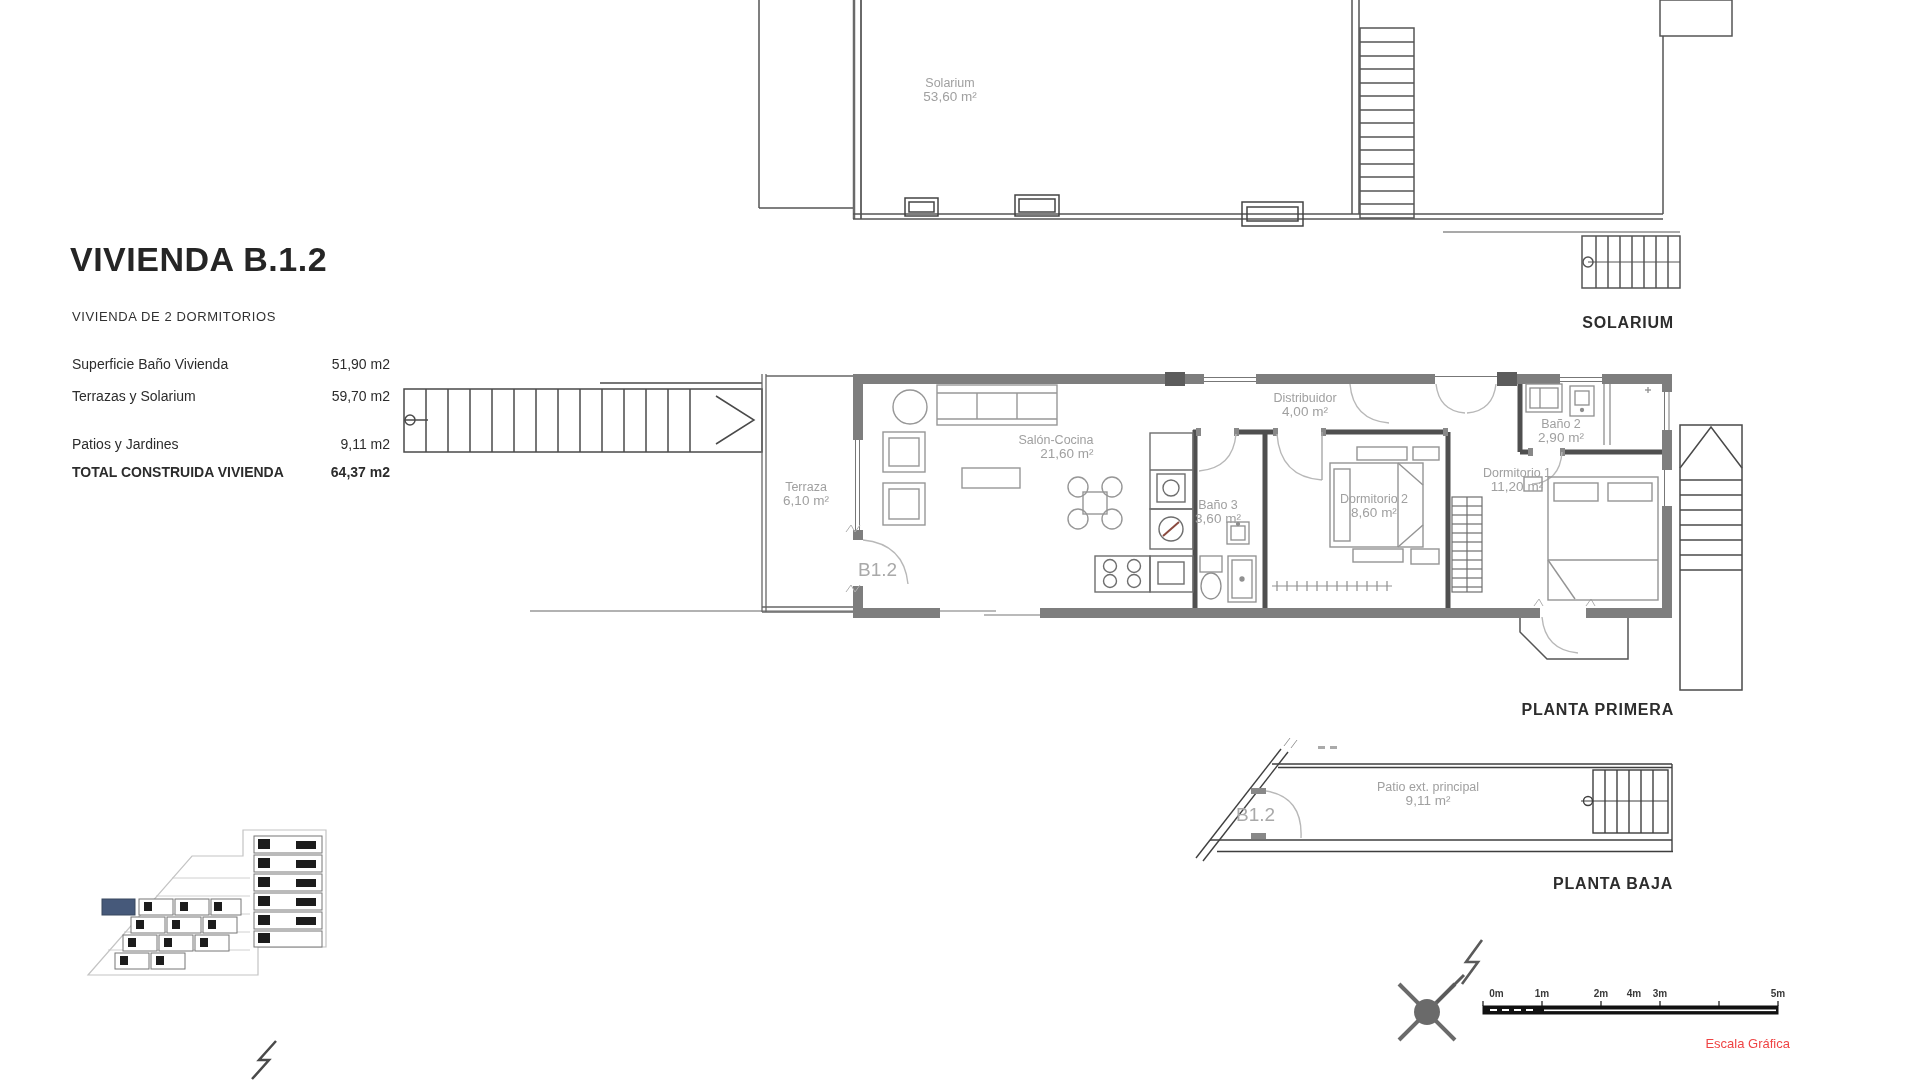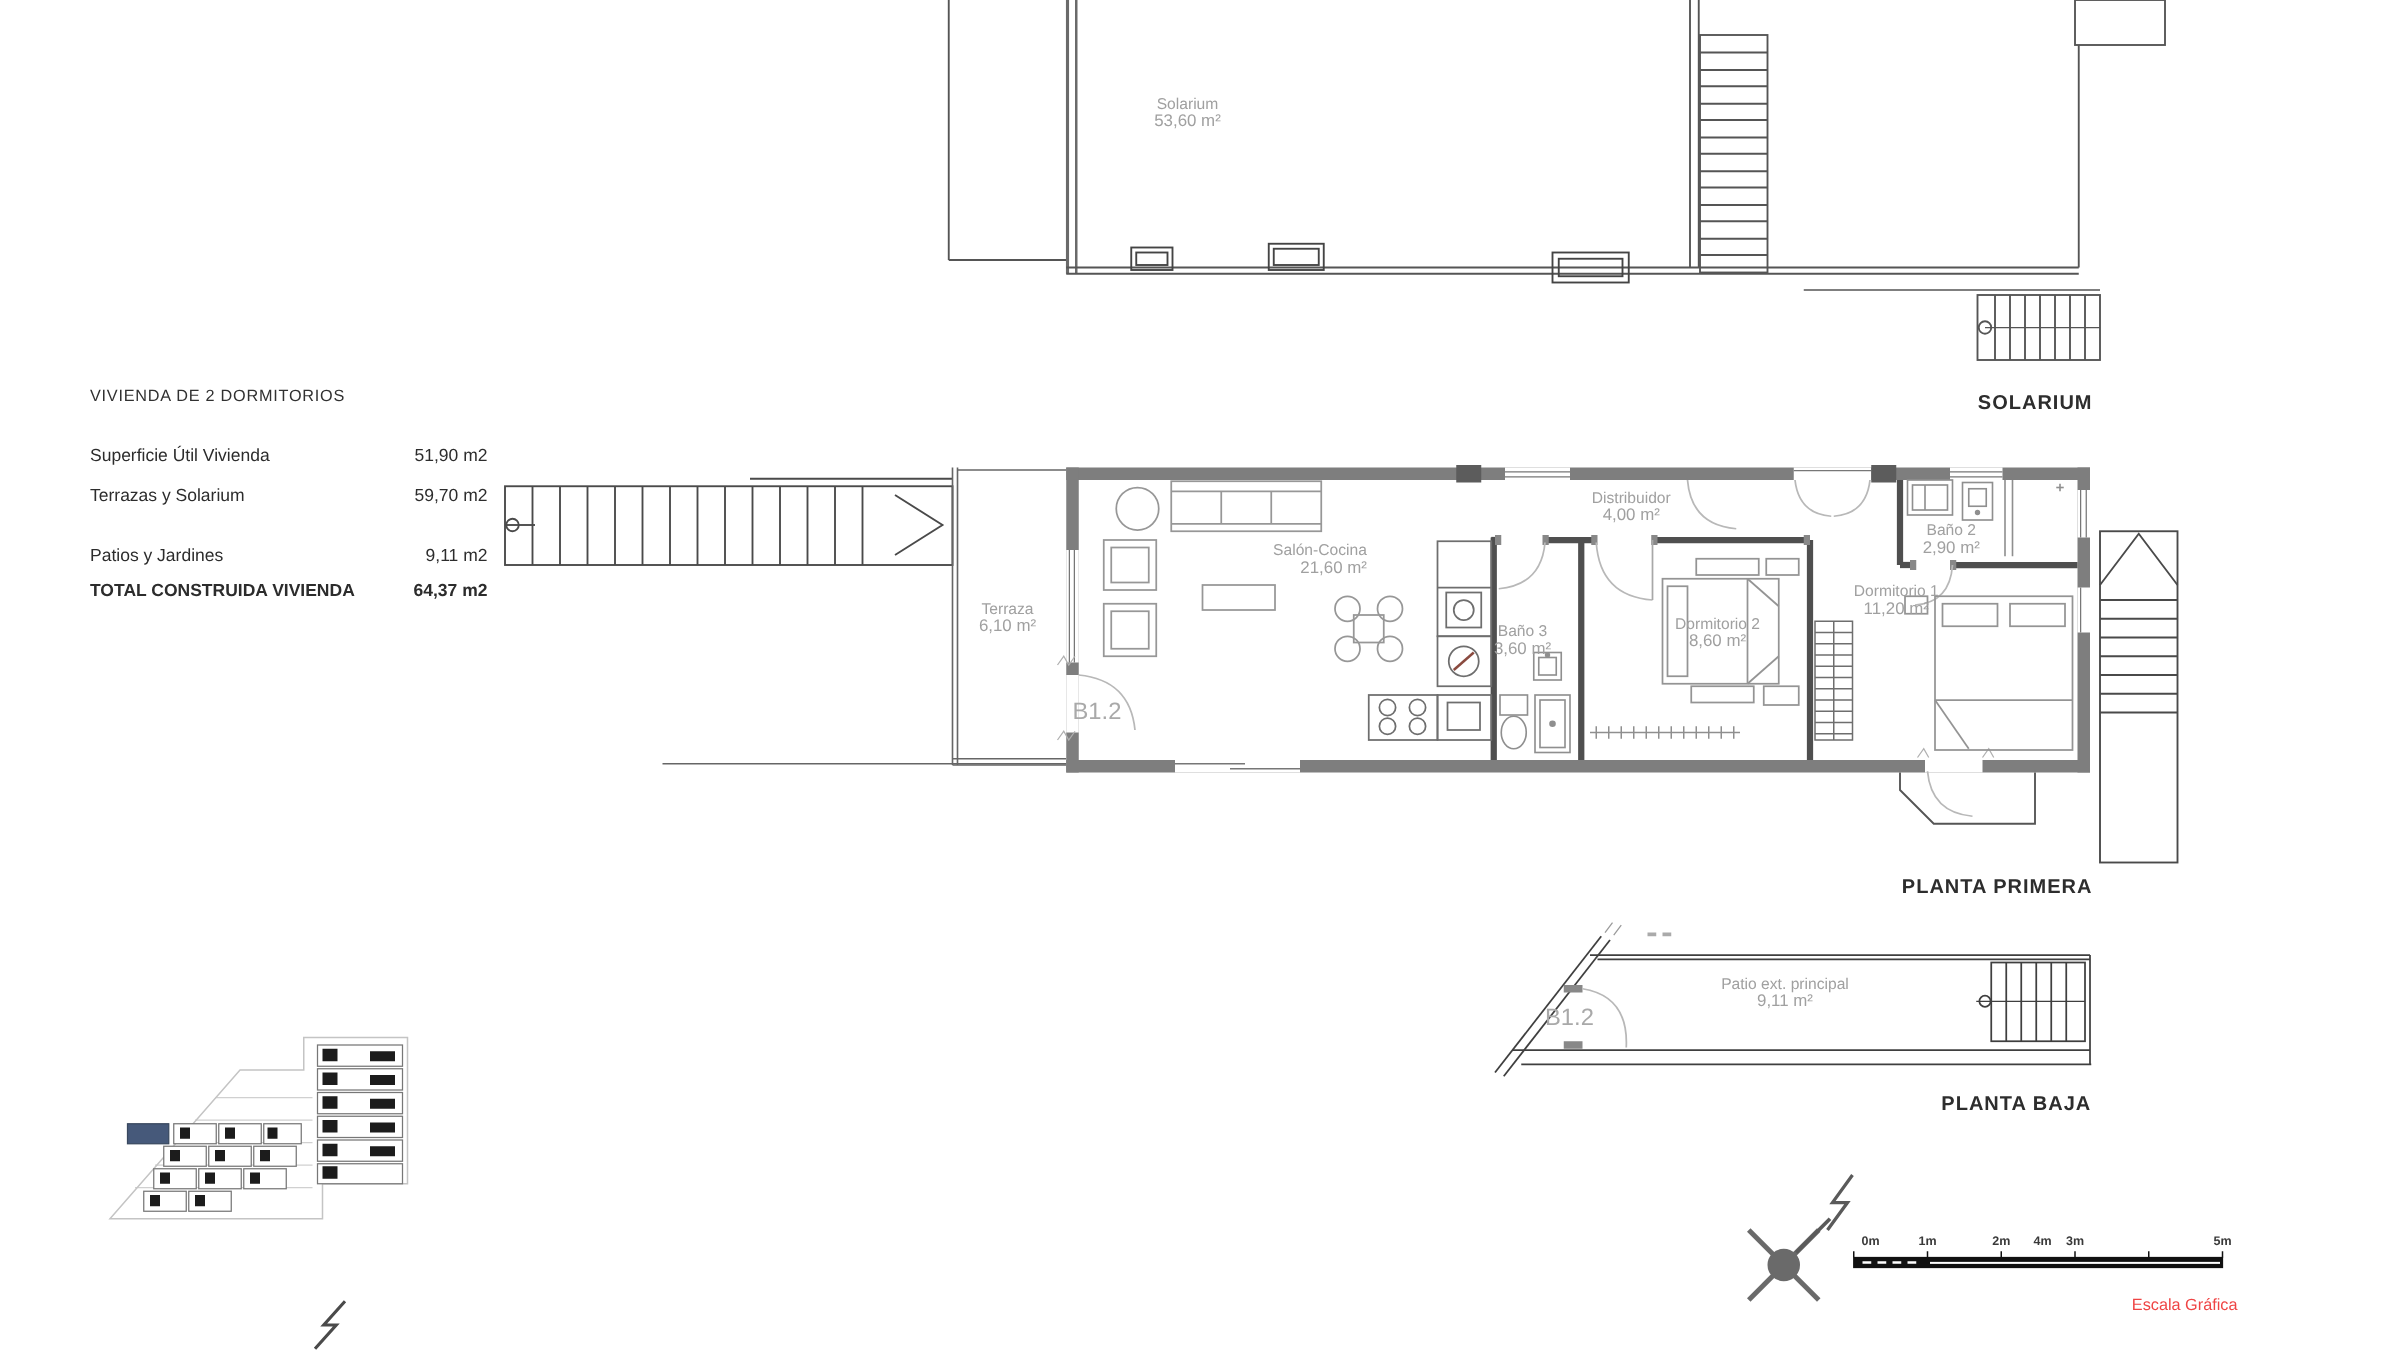--- a/index.html
+++ b/index.html
@@ -425,24 +425,25 @@
       <line x1="1483" y1="1001" x2="1483" y2="1006"></line>
           <line x1="1542" y1="1001" x2="1542" y2="1006"></line>
       <line x1="1601" y1="1001" x2="1601" y2="1006"></line>
           <line x1="1660" y1="1001" x2="1660" y2="1006"></line>
       <line x1="1719" y1="1001" x2="1719" y2="1006"></line>
           <line x1="1778" y1="1001" x2="1778" y2="1006"></line>
     </g>
   </g>
 </svg>
 
+  <div class="abs title" style="left:70px;top:240px;">VIVIENDA B.1.2</div>
   <div class="abs subtitle" style="left:72px;top:309px;">VIVIENDA DE 2 DORMITORIOS</div>
 
   <div class="arearow" style="top:356px;">
-    <span>Superficie Útil Vivienda</span>
+    <span>Superficie Baño Vivienda</span>
     <span>51,90 m2</span>
   </div>
   <div class="arearow" style="top:388px;">
     <span>Terrazas y Solarium</span>
     <span>59,70 m2</span>
   </div>
   <div class="arearow" style="top:424px;margin-top:12px;">
     <span>Patios y Jardines</span>
     <span>9,11 m2</span>
   </div>

